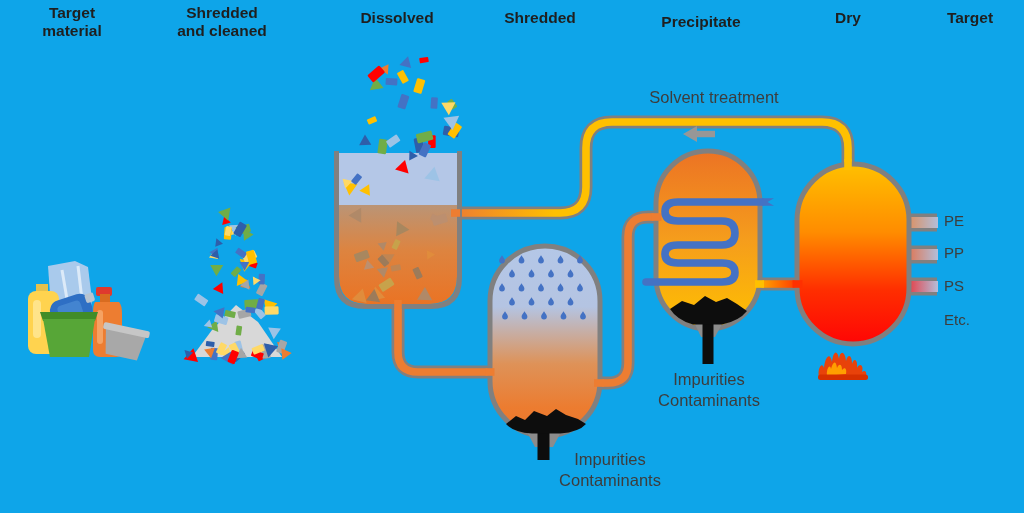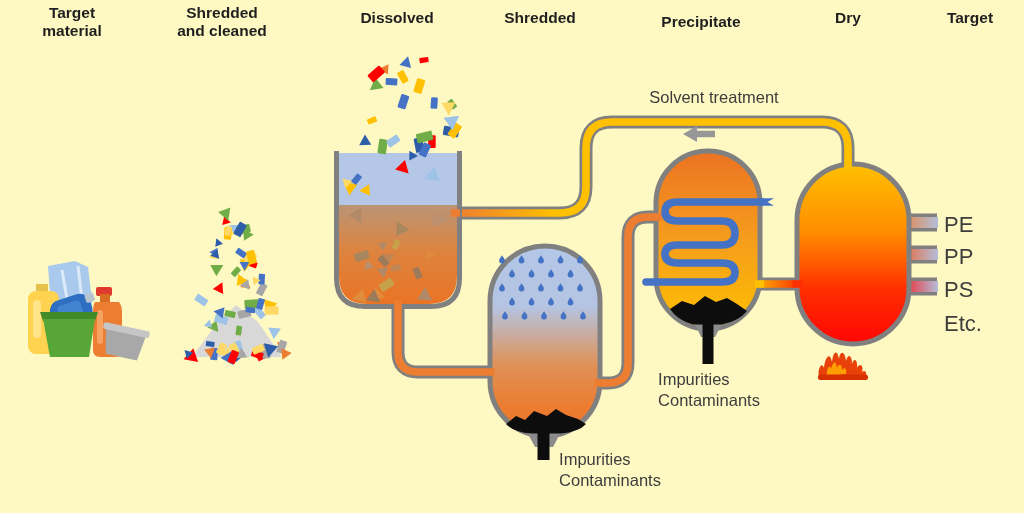--- a/index.html
+++ b/index.html
@@ -1,23 +1,23 @@
 <!DOCTYPE html>
 <html><head>
 <meta charset="utf-8">
 <style>
   html,body{margin:0;padding:0;background:#fff}
-  .canvas{position:relative;width:1024px;height:513px;background:#fef9c3;overflow:hidden;
+  .canvas{position:relative;width:1024px;height:513px;background:#0ea5e9;overflow:hidden;
           font-family:"Liberation Sans",sans-serif}
   .canvas svg{position:absolute;left:0;top:0}
   .stage{position:absolute;transform:translateX(-50%);font-weight:700;font-size:15.5px;
          line-height:1.18;color:#1f1f1f;text-align:center;white-space:pre-line}
   .note{position:absolute;transform:translateX(-50%);font-size:16.5px;line-height:1.28;
-        color:#3d3d3d;white-space:pre-line}
-  .out-label{position:absolute;font-size:22px;color:#3d3d3d}
+        color:#3d3d3d;text-align:center;white-space:pre-line}
+  .out-label{position:absolute;font-size:15px;color:#3d3d3d}
 </style>
 </head>
 <body>
 
 <div class="canvas">
 
   <svg width="1024" height="513" viewBox="0 0 1024 513">
     <defs>
       <linearGradient id="gTank" gradientUnits="userSpaceOnUse" x1="0" y1="203" x2="0" y2="308">
         <stop offset="0" stop-color="#B99578"></stop>

